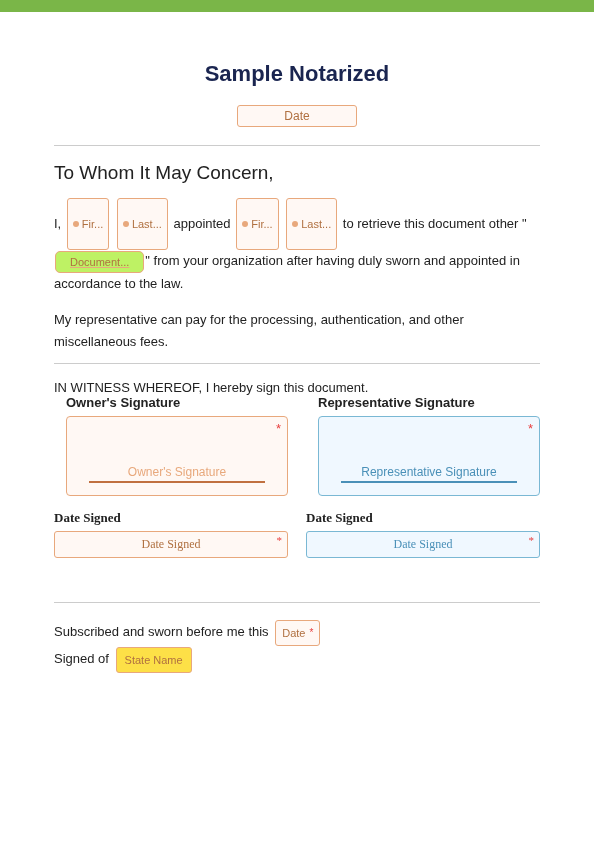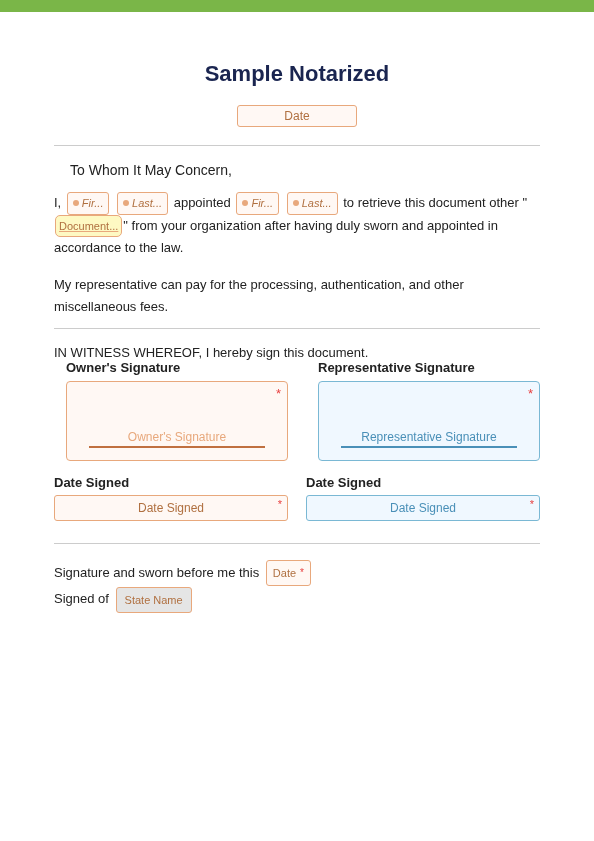--- a/index.html
+++ b/index.html
@@ -43,56 +43,54 @@
       padding: 3px 10px;
       min-width: 120px;
     }
     .divider {
       border: none;
       border-top: 1px solid #ccc;
       margin: 10px 0 16px 0;
     }
     .salutation {
       margin-bottom: 14px;
-      font-size: 14px;
-      margin-left: 16px;
+      font-size: 19px;
     }
     .body-text {
       font-size: 13px;
       line-height: 1.7;
       margin-bottom: 14px;
     }
     .inline-field {
       display: inline-flex;
       align-items: center;
       border: 1.5px solid #e8a87c;
       border-radius: 3px;
       background: #fff8f4;
-      padding: 1px 5px;
+      padding: 16px 5px;
       font-size: 11px;
       color: #b07040;
       vertical-align: middle;
       margin: 0 2px;
-      font-style: italic;
     }
     .inline-field .dot {
       width: 6px;
       height: 6px;
       border-radius: 50%;
       background: #e8a87c;
       display: inline-block;
       margin-right: 3px;
     }
     .doc-field {
       display: inline-flex;
       align-items: center;
       border: 1.5px solid #e8a87c;
       border-radius: 5px;
-      background: #fef9c3;
-      padding: 1px 3px;
+      background: #bef264;
+      padding: 1px 14px;
       font-size: 11px;
       color: #b07040;
       vertical-align: middle;
       margin: 0 1px;
       text-decoration: underline;
       text-decoration-color: #e8a87c;
     }
     .misc-text {
       font-size: 13px;
       line-height: 1.7;
@@ -150,21 +148,22 @@
       display: block;
       text-align: center;
     }
     .sig-placeholder.blue {
       color: #4a90b8;
       border-bottom-color: #4a90b8;
     }
     .date-signed-section {
       display: flex;
       gap: 18px;
-      margin-bottom: 22px;
+      margin-bottom: 44px;
+      font-family: Liberation Serif, serif;
     }
     .date-col {
       flex: 1;
     }
     .date-label {
       font-weight: 900;
       font-size: 13px;
       margin-bottom: 5px;
       color: #222;
     }
@@ -210,21 +209,21 @@
     .inline-date-field .req {
       color: #e84040;
       font-size: 10px;
       margin-left: 4px;
     }
     .inline-state-field {
       display: inline-flex;
       align-items: center;
       border: 1.5px solid #e8a87c;
       border-radius: 3px;
-      background: #e5e5e5;
+      background: #fde047;
       padding: 1px 8px;
       font-size: 11px;
       color: #b07040;
       vertical-align: middle;
       margin: 0 3px;
     }
   </style>
 </head>
 <body>
 
@@ -307,21 +306,21 @@
         <span>Date Signed</span>
         <span class="req">*</span>
       </div>
     </div>
   </div>
 
   <hr class="divider">
 
   <div class="subscribed-section">
     <div>
-      <span>Signature and sworn before me this</span>
+      <span>Subscribed and sworn before me this</span>
       <span class="inline-date-field">
         <span>Date</span>
         <span class="req">*</span>
       </span>
     </div>
     <div>
       <span>Signed of</span>
       <span class="inline-state-field">
         <span>State Name</span>
       </span>

